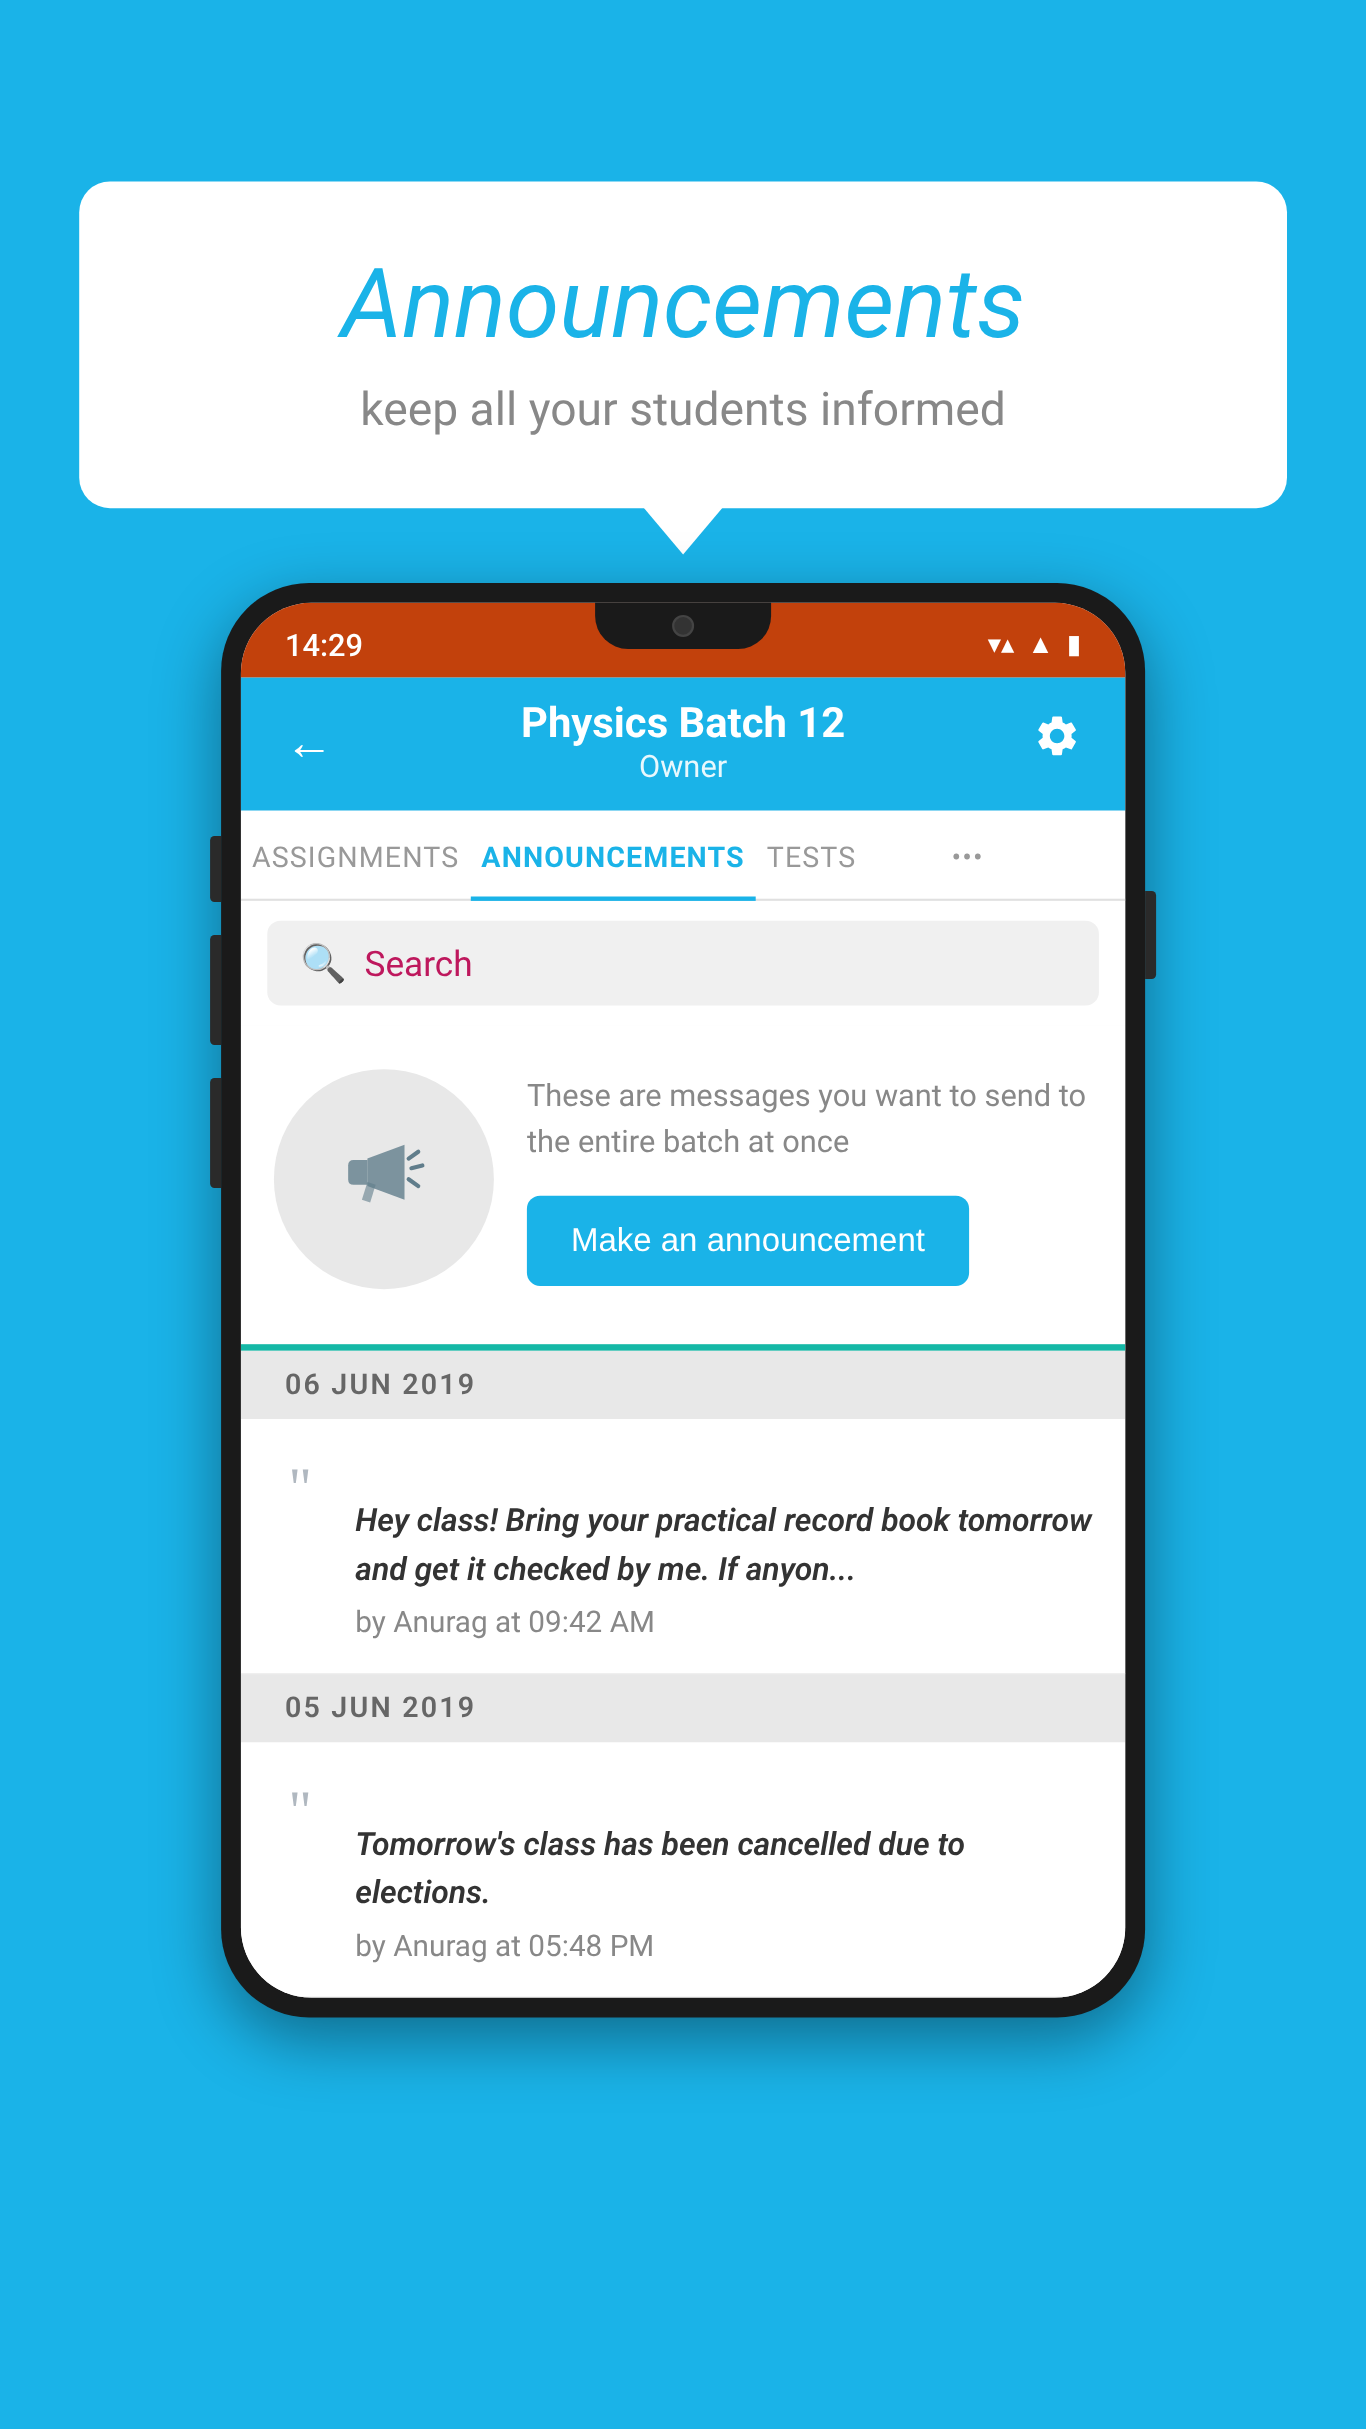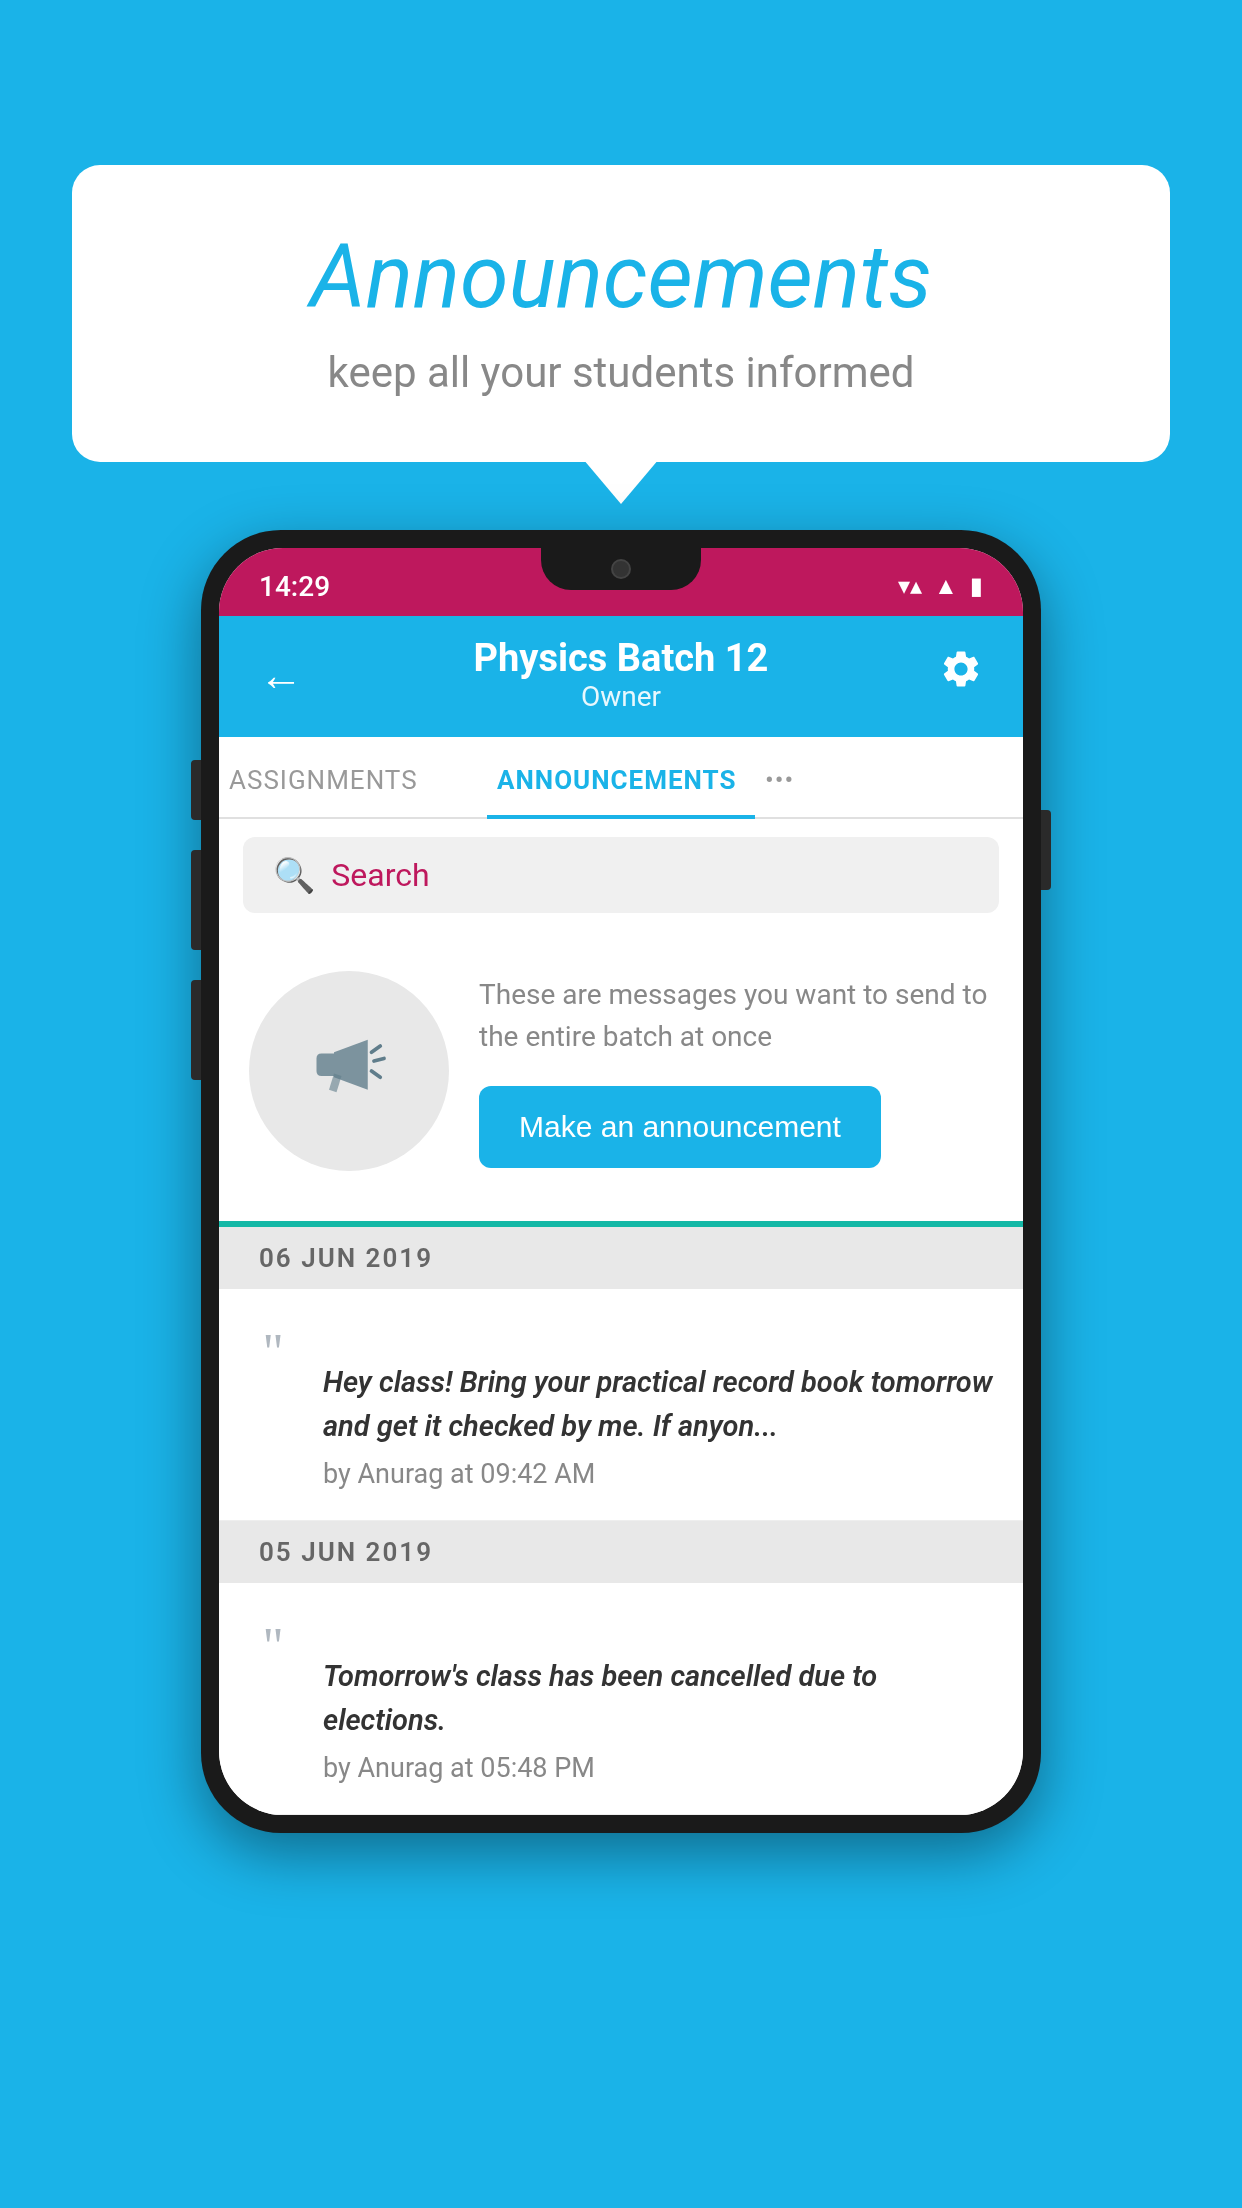--- a/index.html
+++ b/index.html
@@ -103,21 +103,21 @@
 
     .phone-screen {
       background: #f5f5f5;
       border-radius: 64px;
       overflow: hidden;
       position: relative;
     }
 
     
     .status-bar {
-      background: #be185d;
+      background: #c2410c;
       height: 68px;
       display: flex;
       align-items: center;
       justify-content: space-between;
       padding: 0 40px;
       padding-top: 8px;
     }
 
     .status-time {
       color: white;
@@ -417,20 +417,23 @@
           </svg>
         </div>
       </div>
 
       <div class="tabs">
         <div class="tab">
           <span>ASSIGNMENTS</span>
         </div>
         <div class="tab active">
           <span>ANNOUNCEMENTS</span>
+        </div>
+        <div class="tab">
+          <span>TESTS</span>
         </div>
         <div class="tab">
           <span>•••</span>
         </div>
       </div>
 
       <div class="search-container">
         <div class="search-box">
           <span class="search-icon-wrap">🔍</span>
           <span class="search-text">Search</span>

